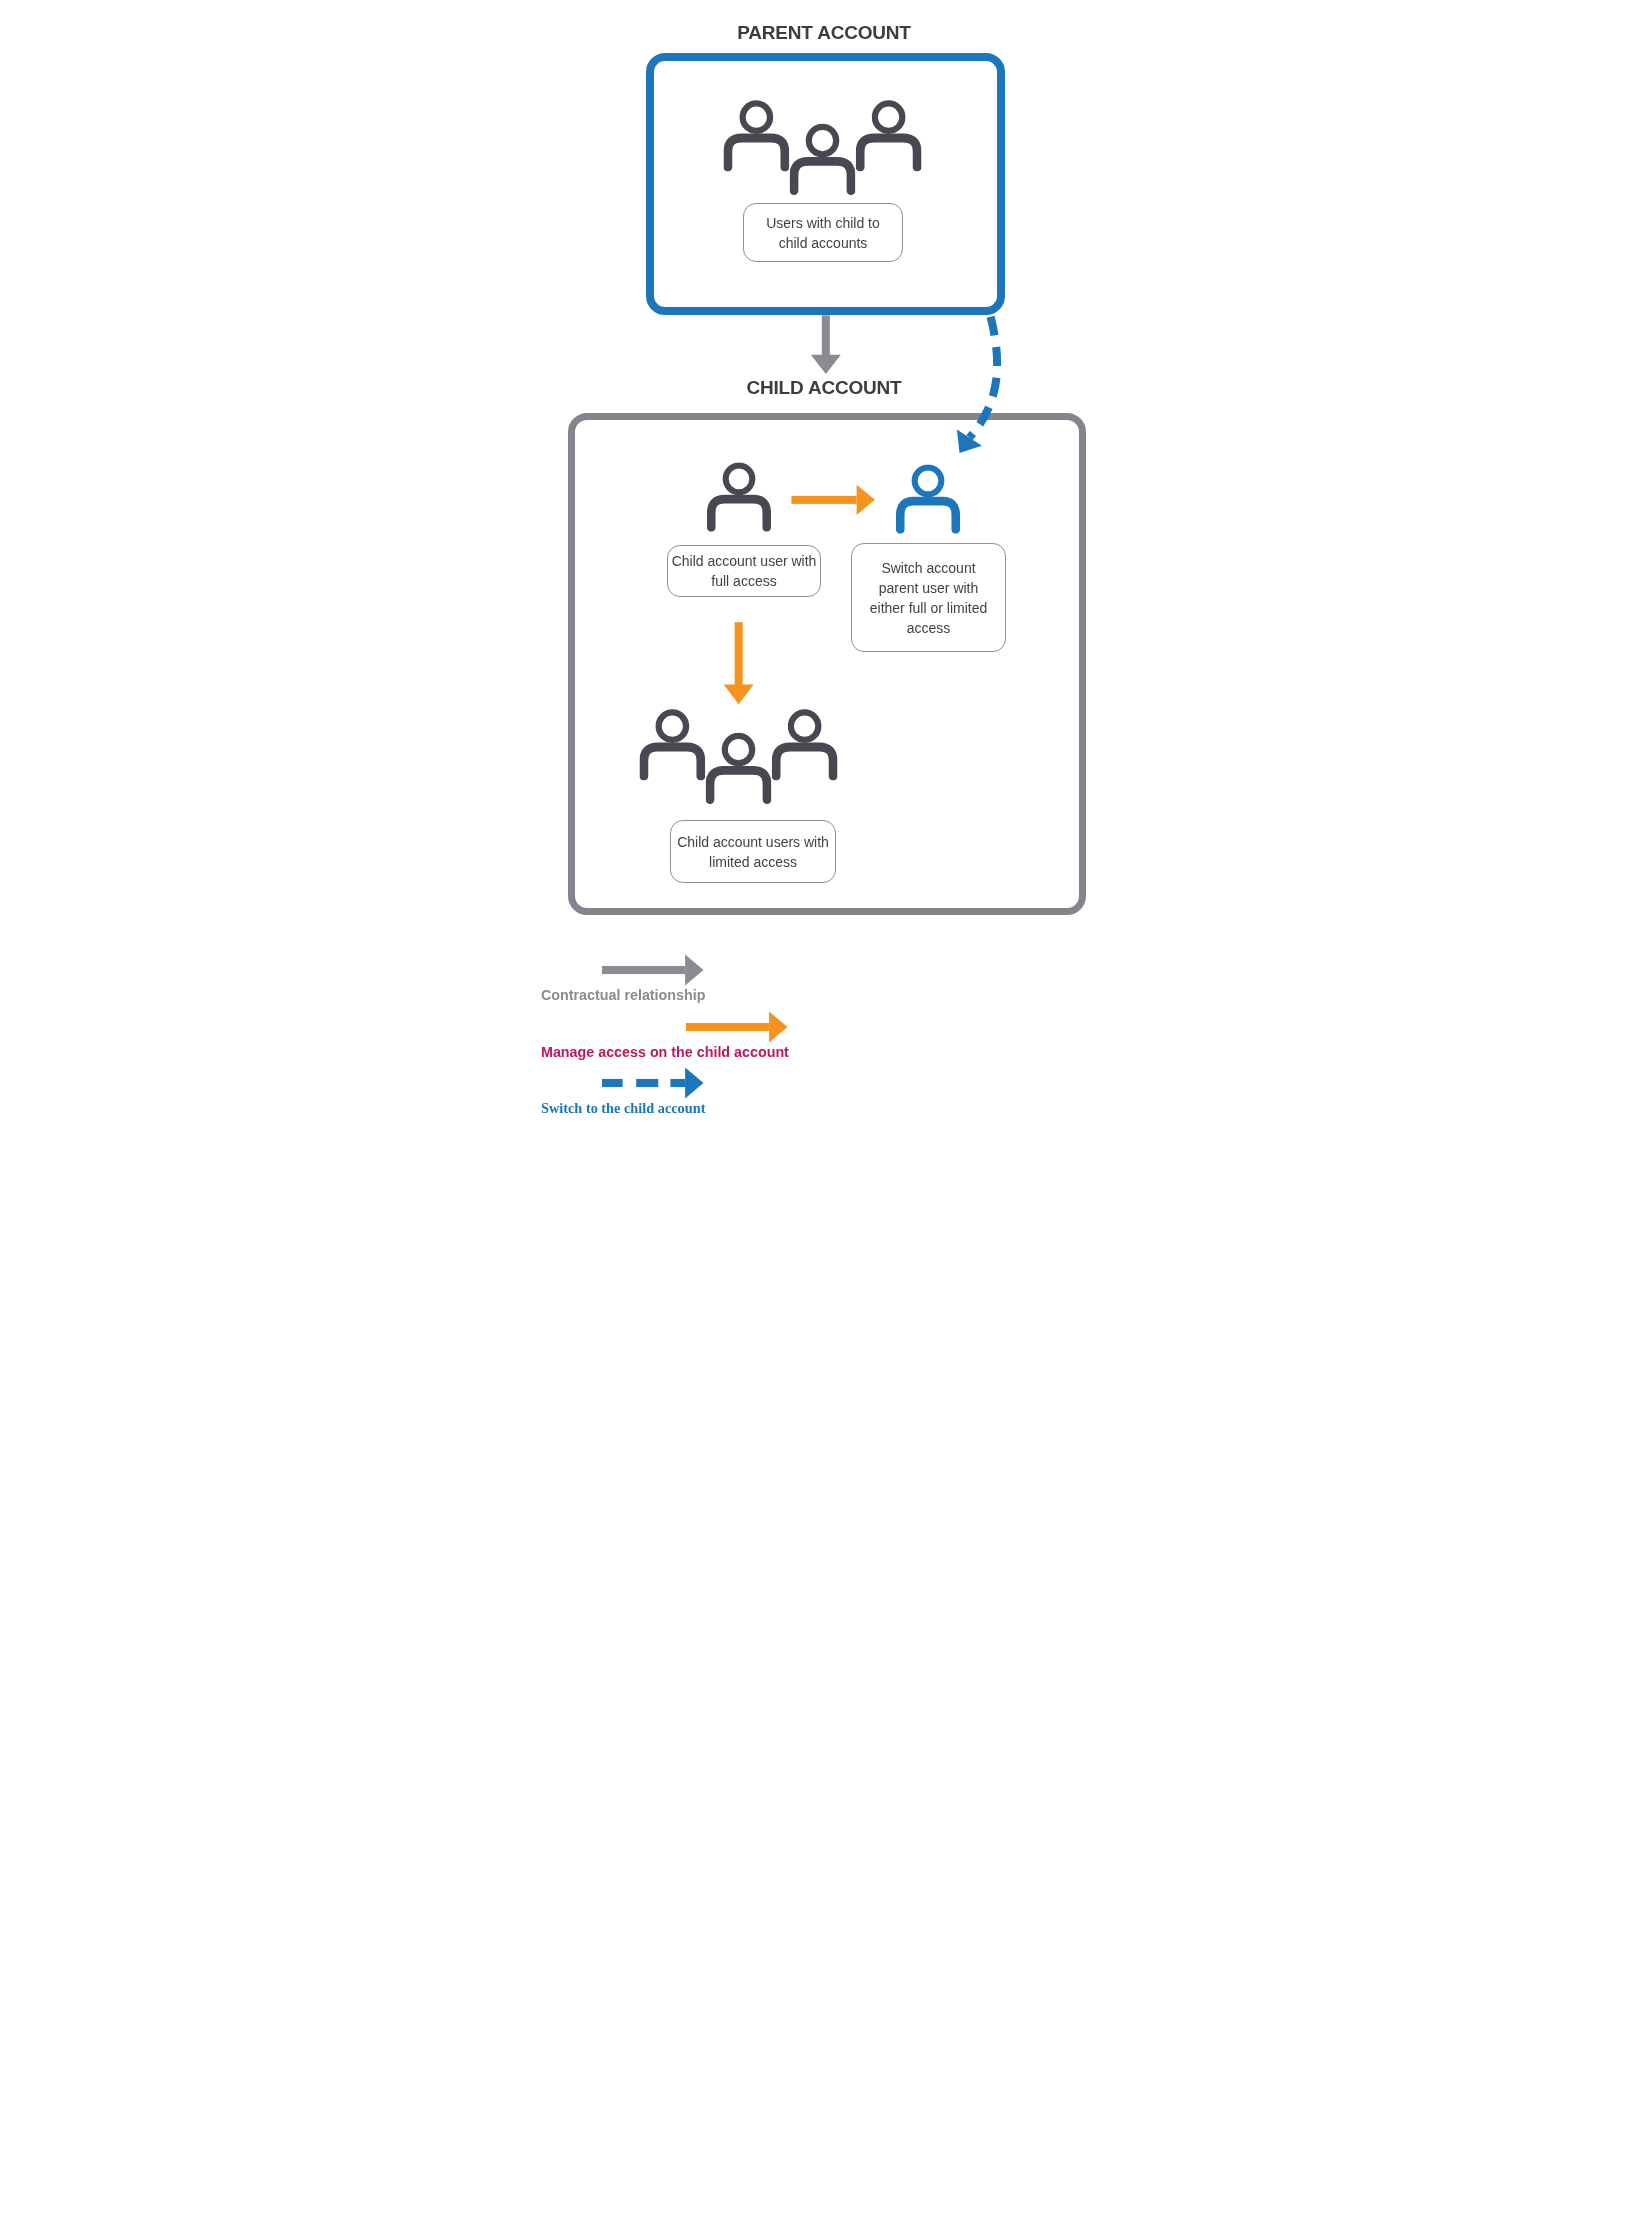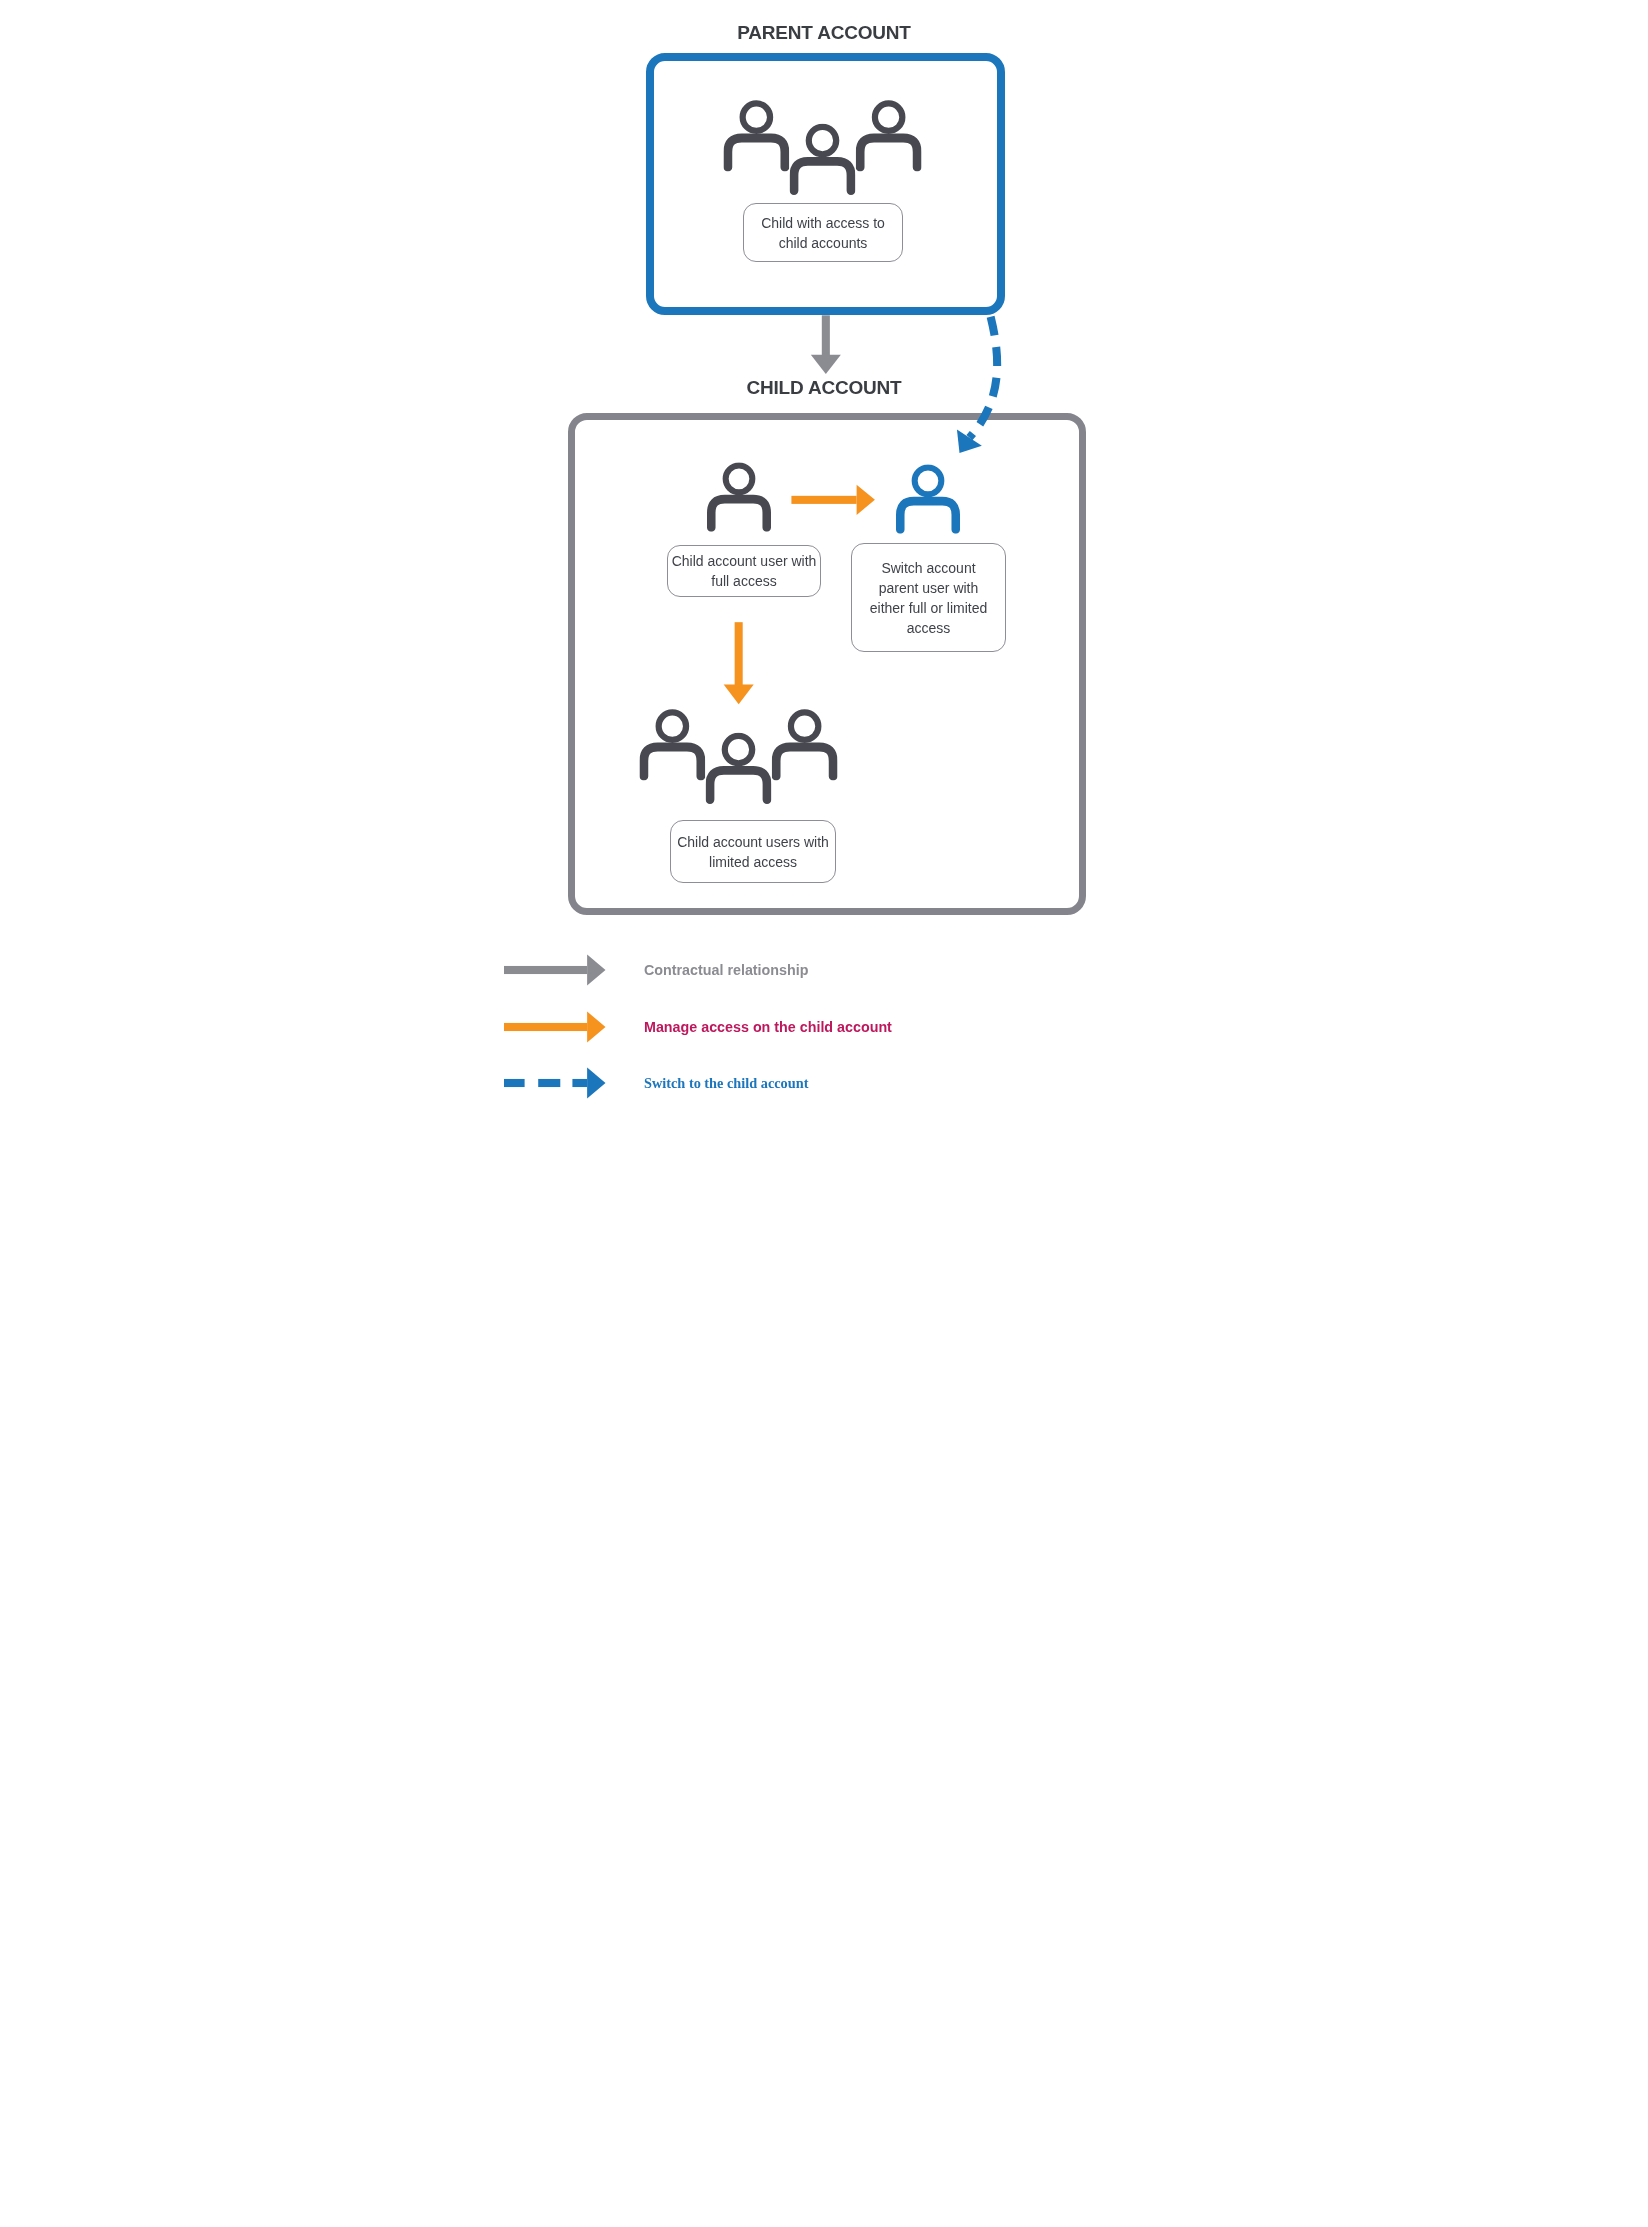--- a/index.html
+++ b/index.html
@@ -37,22 +37,23 @@
     background:#ffffff;
     display:flex;align-items:center;justify-content:center;
     text-align:center;
     font-size:14px;line-height:20px;color:#3f4249;
   }
   .callout .inner{display:block;}
   .icon-svg{position:absolute;display:block;}
   .arrow-overlay{position:absolute;left:0;top:0;pointer-events:none;}
   .legend-row{
     position:absolute;left:92px;
-    display:flex;align-items:center;
+    display:flex;align-items:flex-end;
     height:34px;
+    flex-direction:column;
   }
   .legend-row svg{flex:0 0 auto;display:block;}
   .legend-label{
     margin-left:37px;
     font-size:14.3px;font-weight:bold;white-space:nowrap;
   }
   .legend-label.gray{color:#8b8b92;}
   .legend-label.orange{color:#be185d;}
   .legend-label.blue{color:#1b76bc;}
 </style>
@@ -74,21 +75,21 @@
 
   <div class="big-box parent-box"></div>
 
   <svg class="icon-svg" style="left:311px;top:100px;" width="199" height="95" viewBox="0 0 542 260" stroke="#474850">
     <use href="#user-icon" x="0" y="0" width="180" height="196"></use>
     <use href="#user-icon" x="362" y="0" width="180" height="196"></use>
     <use href="#user-icon" x="181" y="64" width="180" height="196"></use>
   </svg>
 
   <div class="callout" style="left:331px;top:203px;width:160px;height:59px;">
-    <span class="inner" style="width:143px;">Child with access to child accounts</span>
+    <span class="inner" style="width:143px;">Users with child to child accounts</span>
   </div>
 
   <div class="section-title" style="top:377px;">CHILD ACCOUNT</div>
 
   <div class="big-box child-box"></div>
 
   <svg class="icon-svg" style="left:295px;top:462px;" width="64" height="70" viewBox="0 0 180 196" stroke="#474850">
     <use href="#user-icon" width="180" height="196"></use>
   </svg>
 

